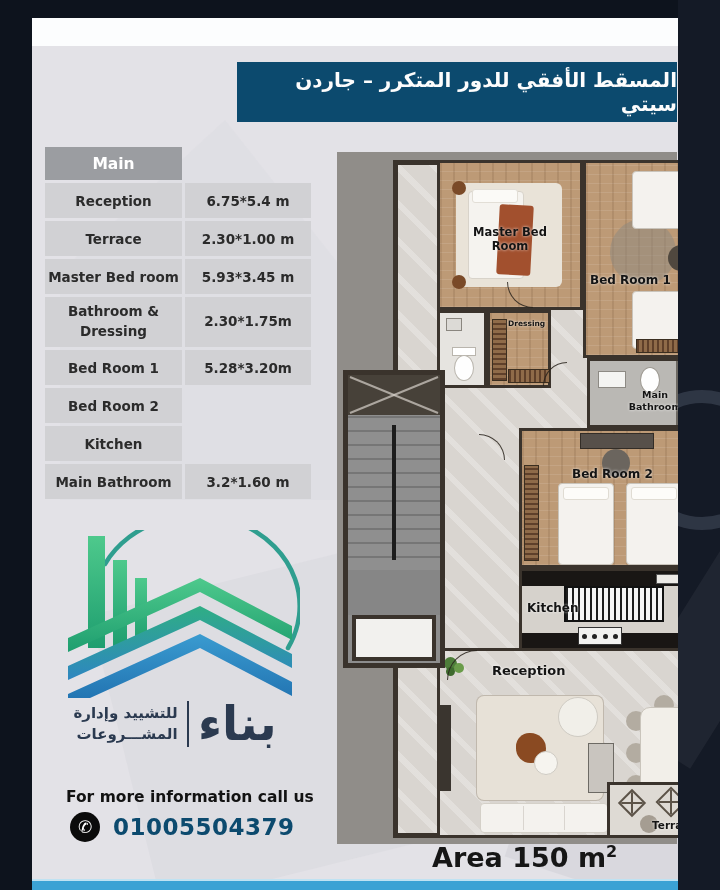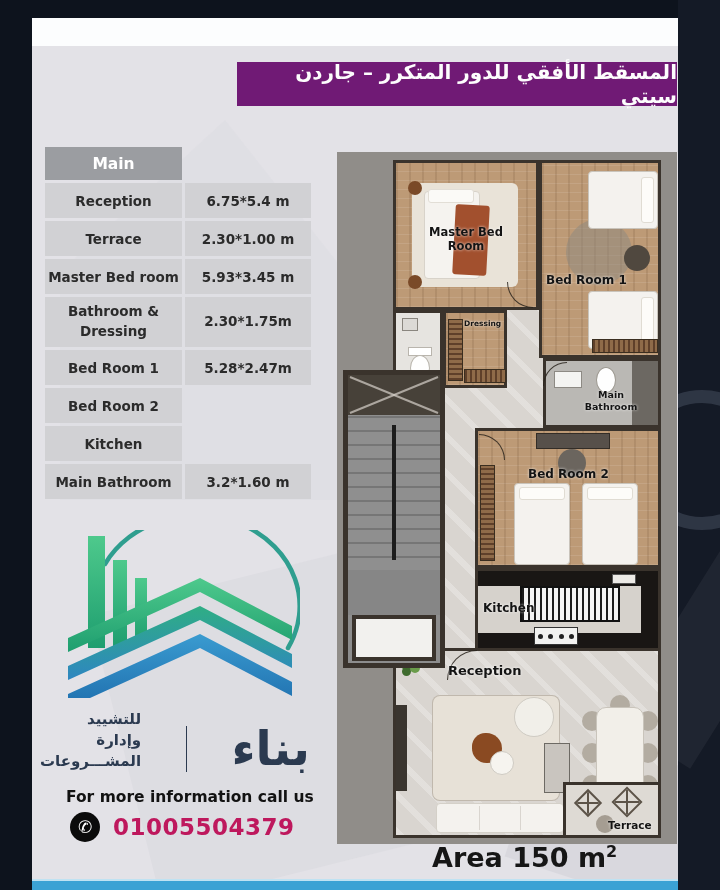--- a/index.html
+++ b/index.html
@@ -24,59 +24,59 @@
 
   
   .wm1 { left:60px; top:120px; width:300px; height:380px; background:#dcdce2; opacity:.55;
     clip-path:polygon(0 40%, 55% 0, 100% 45%, 100% 100%, 0 100%); z-index:0; }
   .wm2 { left:120px; top:560px; width:420px; height:300px; background:#d8d8de; opacity:.5;
     transform:rotate(-14deg); z-index:0; }
   .wm3 { left:520px; top:760px; width:260px; height:140px; background:#d2d2d8; opacity:.6;
     transform:rotate(18deg); z-index:1; }
 
   
-  .banner { left:237px; top:62px; width:440px; height:44px; background:#701a75; z-index:3;
+  .banner { left:237px; top:62px; width:440px; height:60px; background:#0c4a6e; z-index:3;
     display:flex; align-items:center; justify-content:center; }
   .banner span { color:#fdfdfd; font-weight:bold; font-size:20px; direction:rtl; letter-spacing:.2px; }
 
   
   .sa-table { left:45px; top:147px; width:266px; z-index:3; }
   .t-gap { height:3px; }
   .t-row { display:flex; gap:3px; }
   .t-cell { display:flex; align-items:center; justify-content:center; text-align:center;
     background:#d1d1d4; color:#2b2b2b; font-weight:bold; font-size:13.5px; white-space:pre-line; }
   .t-cell.c1 { width:137px; } .t-cell.c2 { width:126px; }
   .t-head .t-cell { background:#9b9da1; color:#fff; font-size:15.5px; height:33px; }
   .t-body .t-cell { height:35px; }
   .t-row.tall .t-cell { height:50px; line-height:1.45; }
 
   
   .logo-wrap { left:40px; top:530px; width:270px; z-index:3; }
   .logo-svg { display:block; margin:0 auto; }
-  .brand-row { display:flex; align-items:flex-end; justify-content:center; margin-top:11px;gap:36px; }
+  .brand-row { display:flex; align-items:center; justify-content:center; margin-top:2px; }
   .brand-tagline { text-align:right; color:#2b3a50; font-weight:bold; font-size:15px;
     line-height:1.4; direction:rtl; white-space:pre-line; }
   .brand-divider { width:2.5px; height:46px; background:#2b3a50; margin:0 9px; }
   .brand-name { color:#2b3a50; font-weight:bold; font-size:47px; line-height:1; direction:rtl; }
 
   
   .contact-info { left:66px; top:788px; font-size:15.5px; font-weight:bold; color:#121212; z-index:3; }
   .phone-row { left:70px; top:812px; display:flex; align-items:center; z-index:3; }
   .phone-icon { width:30px; height:30px; border-radius:50%; background:#0b0b0b; color:#fff;
     display:flex; align-items:center; justify-content:center; font-size:17px; }
-  .phone-number { margin-left:13px; font-size:23px; font-weight:bold; color:#be185d; letter-spacing:.5px; }
+  .phone-number { margin-left:13px; font-size:23px; font-weight:bold; color:#0c4a6e; letter-spacing:.5px; }
 
   
   .area-label { left:432px; top:842px; font-size:27px; font-weight:bold; color:#161616; z-index:7; }
   .area-label sup { font-size:16px; }
 
   
   .plan { left:337px; top:152px; width:340px; height:692px; background:#908d89; z-index:2; }
   .plan .abs { position:absolute; }
-  .wall3 { border:3px solid #3a332c; }
+  .wall3 { border:3px solid #3a332c;margin-left:44px; }
   .wood { background:#bd9a76; background-image:
       repeating-linear-gradient(90deg, rgba(80,50,25,0.12) 0 2px, rgba(0,0,0,0) 2px 13px),
       repeating-linear-gradient(0deg, rgba(255,255,255,0.10) 0 1px, rgba(0,0,0,0) 1px 9px); }
   .tile { background:#d9d5d0; background-image:
       repeating-linear-gradient(45deg, rgba(255,255,255,0.25) 0 6px, rgba(0,0,0,0) 6px 26px); }
   .room-label { position:absolute; color:#141414; font-weight:bold; white-space:pre-line;
     text-align:center; text-shadow:0 0 3px rgba(255,255,255,0.85); z-index:5; line-height:1.25; }
   .stripes-h { background:repeating-linear-gradient(90deg, #5f402a 0 2px, #8f6b49 2px 5px); border:1px solid #3a2e20; }
   .stripes-v { background:repeating-linear-gradient(0deg, #5f402a 0 2px, #8f6b49 2px 5px); border:1px solid #3a2e20; }
   .white-box { background:#f4f2ee; border:1px solid #c9c4bb; border-radius:4px; }
@@ -125,21 +125,21 @@
     </div>
     <div class="t-gap"></div>
     <div class="t-row tall">
       <div class="t-cell c1">Bathroom &amp;
 Dressing</div>
       <div class="t-cell c2">2.30*1.75m</div>
     </div>
     <div class="t-gap"></div>
     <div class="t-row">
       <div class="t-cell c1">Bed Room 1</div>
-      <div class="t-cell c2">5.28*2.47m</div>
+      <div class="t-cell c2">5.28*3.20m</div>
     </div>
     <div class="t-gap"></div>
     <div class="t-row">
       <div class="t-cell c1">Bed Room 2</div>
     </div>
     <div class="t-gap"></div>
     <div class="t-row">
       <div class="t-cell c1">Kitchen</div>
     </div>
     <div class="t-gap"></div>

